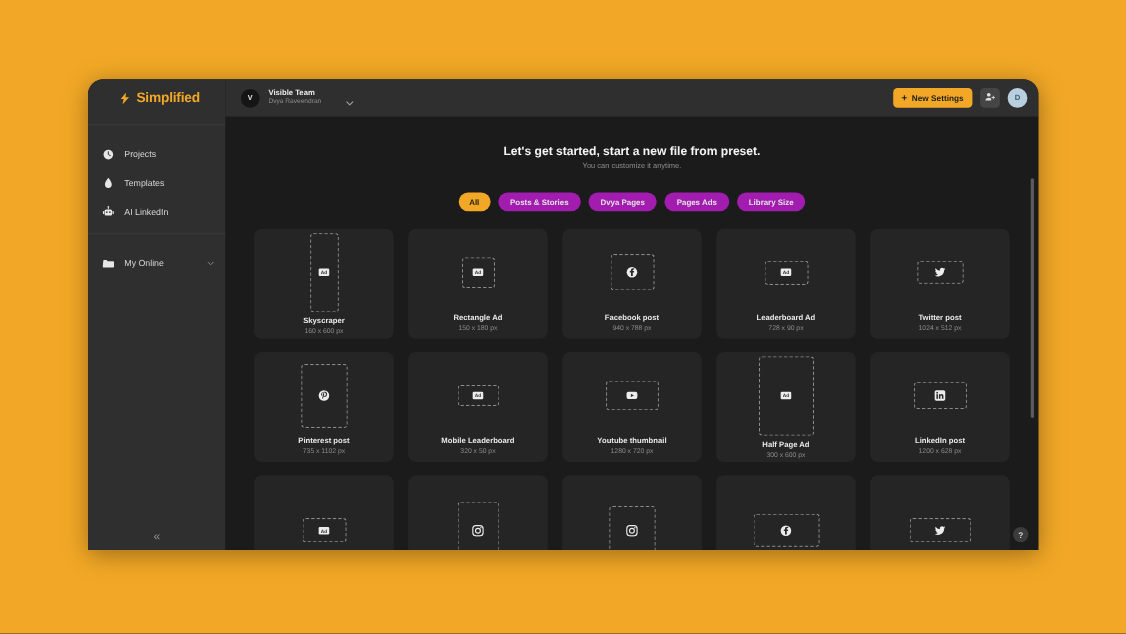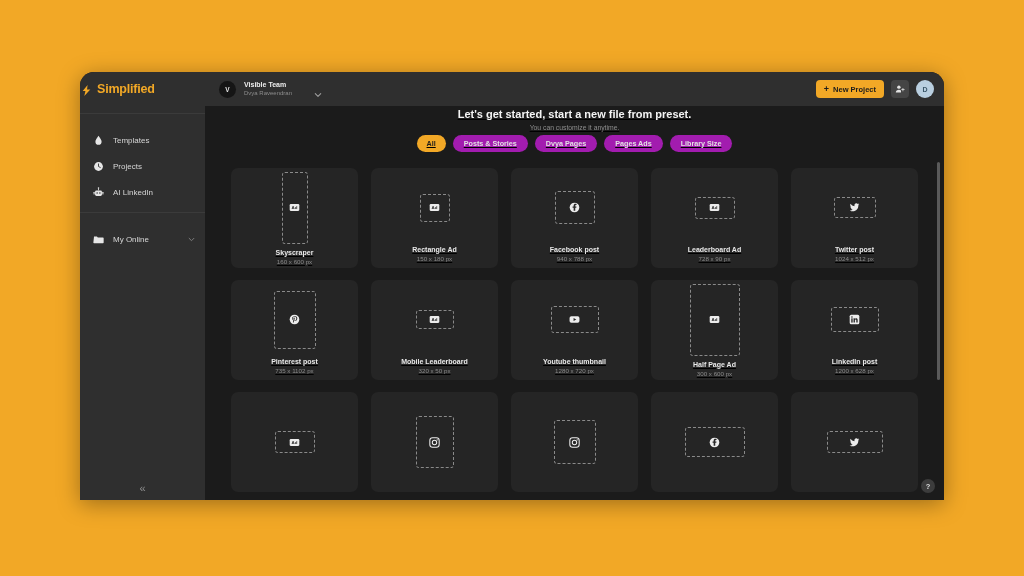--- a/index.html
+++ b/index.html
@@ -20,21 +20,21 @@
     box-shadow: 0 4px 22px rgba(0,0,0,.35);
   }
 
   
   #sidebar {
     width: 125px; flex: 0 0 125px; height: 100%;
     background: #2f2f2f;
     display: flex; flex-direction: column;
     position: relative;
   }
-  #logo-row { height: 34px; display: flex; align-items: center; padding: 0 0 0 0; gap: 4px; }
+  #logo-row { height: 34px; display: flex; align-items: center; padding: 0 0 0 27px; gap: 4px; }
   #logo-mark { width: 13px; height: 13px; flex: 0 0 13px; }
   #logo-text { color: #f2a826; font-size: 12.5px; font-weight: bold; letter-spacing: -.2px; }
 
   .nav-group { padding-top: 6px; }
   .nav-item {
     height: 26px; display: flex; align-items: center; gap: 9px;
     padding: 0 10px 0 13px; color: #d6d6d6; font-size: 8px;
     cursor: pointer;
   }
   .nav-item .ico { width: 11px; height: 11px; flex: 0 0 11px; display: flex; align-items: center; justify-content: center; }
@@ -86,26 +86,26 @@
     background: #b9cfe0; color: #3a5668;
     font-size: 7px; font-weight: bold;
     display: flex; align-items: center; justify-content: center; cursor: pointer;
   }
 
   
   #content {
     flex: 1; min-height: 0; background: #1b1b1b;
     overflow: hidden; position: relative; padding: 0 0 0 0;
   }
-  #content-inner { padding: 2px 26px 0 26px; text-decoration: underline; }
+  #content-inner { padding: 26px 26px 0 26px; }
 
   #headline { text-align: center; color: #f4f4f4; font-size: 11px; font-weight: bold; }
   #subhead { text-align: center; color: #8d8d8d; font-size: 6.8px; margin-top: 4px; }
 
-  #filters { display: flex; justify-content: center; gap: 7px; margin-top: 4px; }
+  #filters { display: flex; justify-content: center; gap: 7px; margin-top: 20px; }
   .chip {
     height: 17px; border-radius: 9px; background: #a21caf; color: #e3e3e3;
     font-size: 7.2px; font-weight: bold; padding: 0 11px;
     display: flex; align-items: center; cursor: pointer; white-space: nowrap;
   }
   .chip.active { background: #f2a826; color: #1c1c1c; padding: 0 10px; }
 
   
   #grid {
     margin-top: 16px;
@@ -160,34 +160,34 @@
       </span>
       <span id="logo-text">Simplified</span>
     </div>
 
 
     <div class="nav-divider"></div>
 
     <div class="nav-group">
       <div class="nav-item">
         <span class="ico">
-          <svg viewBox="0 0 16 16" width="11" height="11" fill="#e6e6e6">
-            <path d="M8 1 C5 5 3.5 7.5 3.5 9.8 A4.5 4.5 0 0 0 12.5 9.8 C12.5 7.5 11 5 8 1 z"></path>
-          </svg>
-        </span>
-        <span class="nav-label">Templates</span>
-      </div>
-      <div class="nav-item">
-        <span class="ico">
           <svg viewBox="0 0 16 16" width="11" height="11">
             <circle cx="8" cy="8" r="6.4" fill="#e6e6e6"></circle>
             <path d="M8 4.3 V8 L10.6 9.4" stroke="#2f2f2f" stroke-width="1.3" fill="none" stroke-linecap="round"></path>
           </svg>
         </span>
         <span class="nav-label">Projects</span>
+      </div>
+      <div class="nav-item">
+        <span class="ico">
+          <svg viewBox="0 0 16 16" width="11" height="11" fill="#e6e6e6">
+            <path d="M8 1 C5 5 3.5 7.5 3.5 9.8 A4.5 4.5 0 0 0 12.5 9.8 C12.5 7.5 11 5 8 1 z"></path>
+          </svg>
+        </span>
+        <span class="nav-label">Templates</span>
       </div>
       <div class="nav-item">
         <span class="ico">
           <svg viewBox="0 0 16 16" width="11" height="11" fill="#e6e6e6">
             <rect x="3" y="5" width="10" height="8" rx="2"></rect>
             <rect x="7.4" y="1.8" width="1.2" height="3"></rect>
             <circle cx="8" cy="1.6" r="1.1"></circle>
             <rect x="0.8" y="7" width="1.6" height="4" rx="0.8"></rect>
             <rect x="13.6" y="7" width="1.6" height="4" rx="0.8"></rect>
             <circle cx="6" cy="8.6" r="1.1" fill="#2f2f2f"></circle>
@@ -233,21 +233,21 @@
         <span id="team-chev">
           <svg viewBox="0 0 10 10" width="8" height="8">
               <path d="M1.6 3.3 L5 6.7 L8.4 3.3" stroke="#cfcfcf" stroke-width="1.3" fill="none" stroke-linecap="round" stroke-linejoin="round"></path>
             </svg>
         </span>
       </div>
 
       <div id="topbar-right">
         <button id="new-project-btn">
           <span class="plus">+</span>
-          <span>New Project</span>
+          <span>New Settings</span>
         </button>
         <div id="invite-btn">
           <span>
             <svg viewBox="0 0 16 16" width="10" height="10" fill="#e2e2e2">
               <circle cx="6.2" cy="5" r="2.7"></circle>
               <path d="M1.3 13.5 c0-2.7 2.2-4.2 4.9-4.2 c1.3 0 2.5 .35 3.4 1 v3.2 z"></path>
               <path d="M12.1 6.3 v2.0 h-2.0 v1.2 h2.0 v2.0 h1.2 v-2.0 h2.0 v-1.2 h-2.0 v-2.0 z"></path>
             </svg>
           </span>
         </div>

